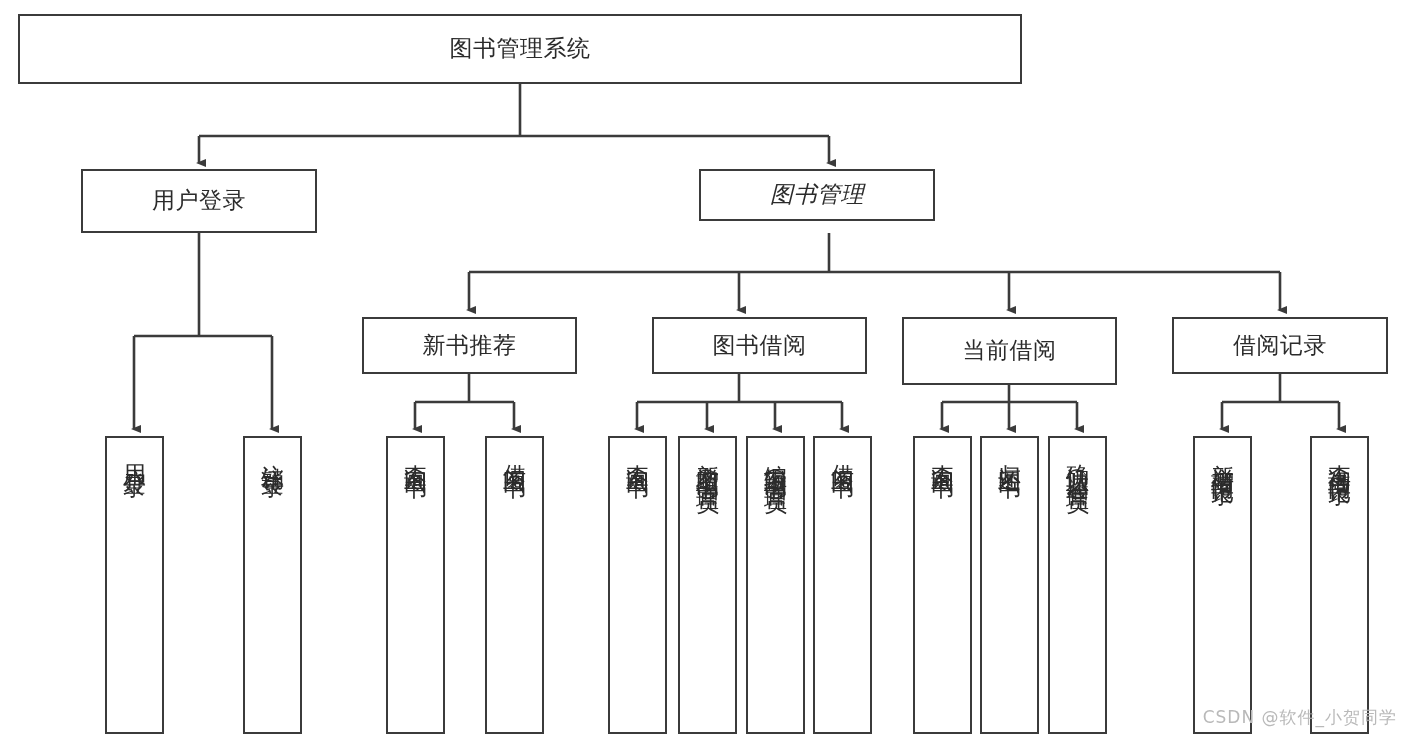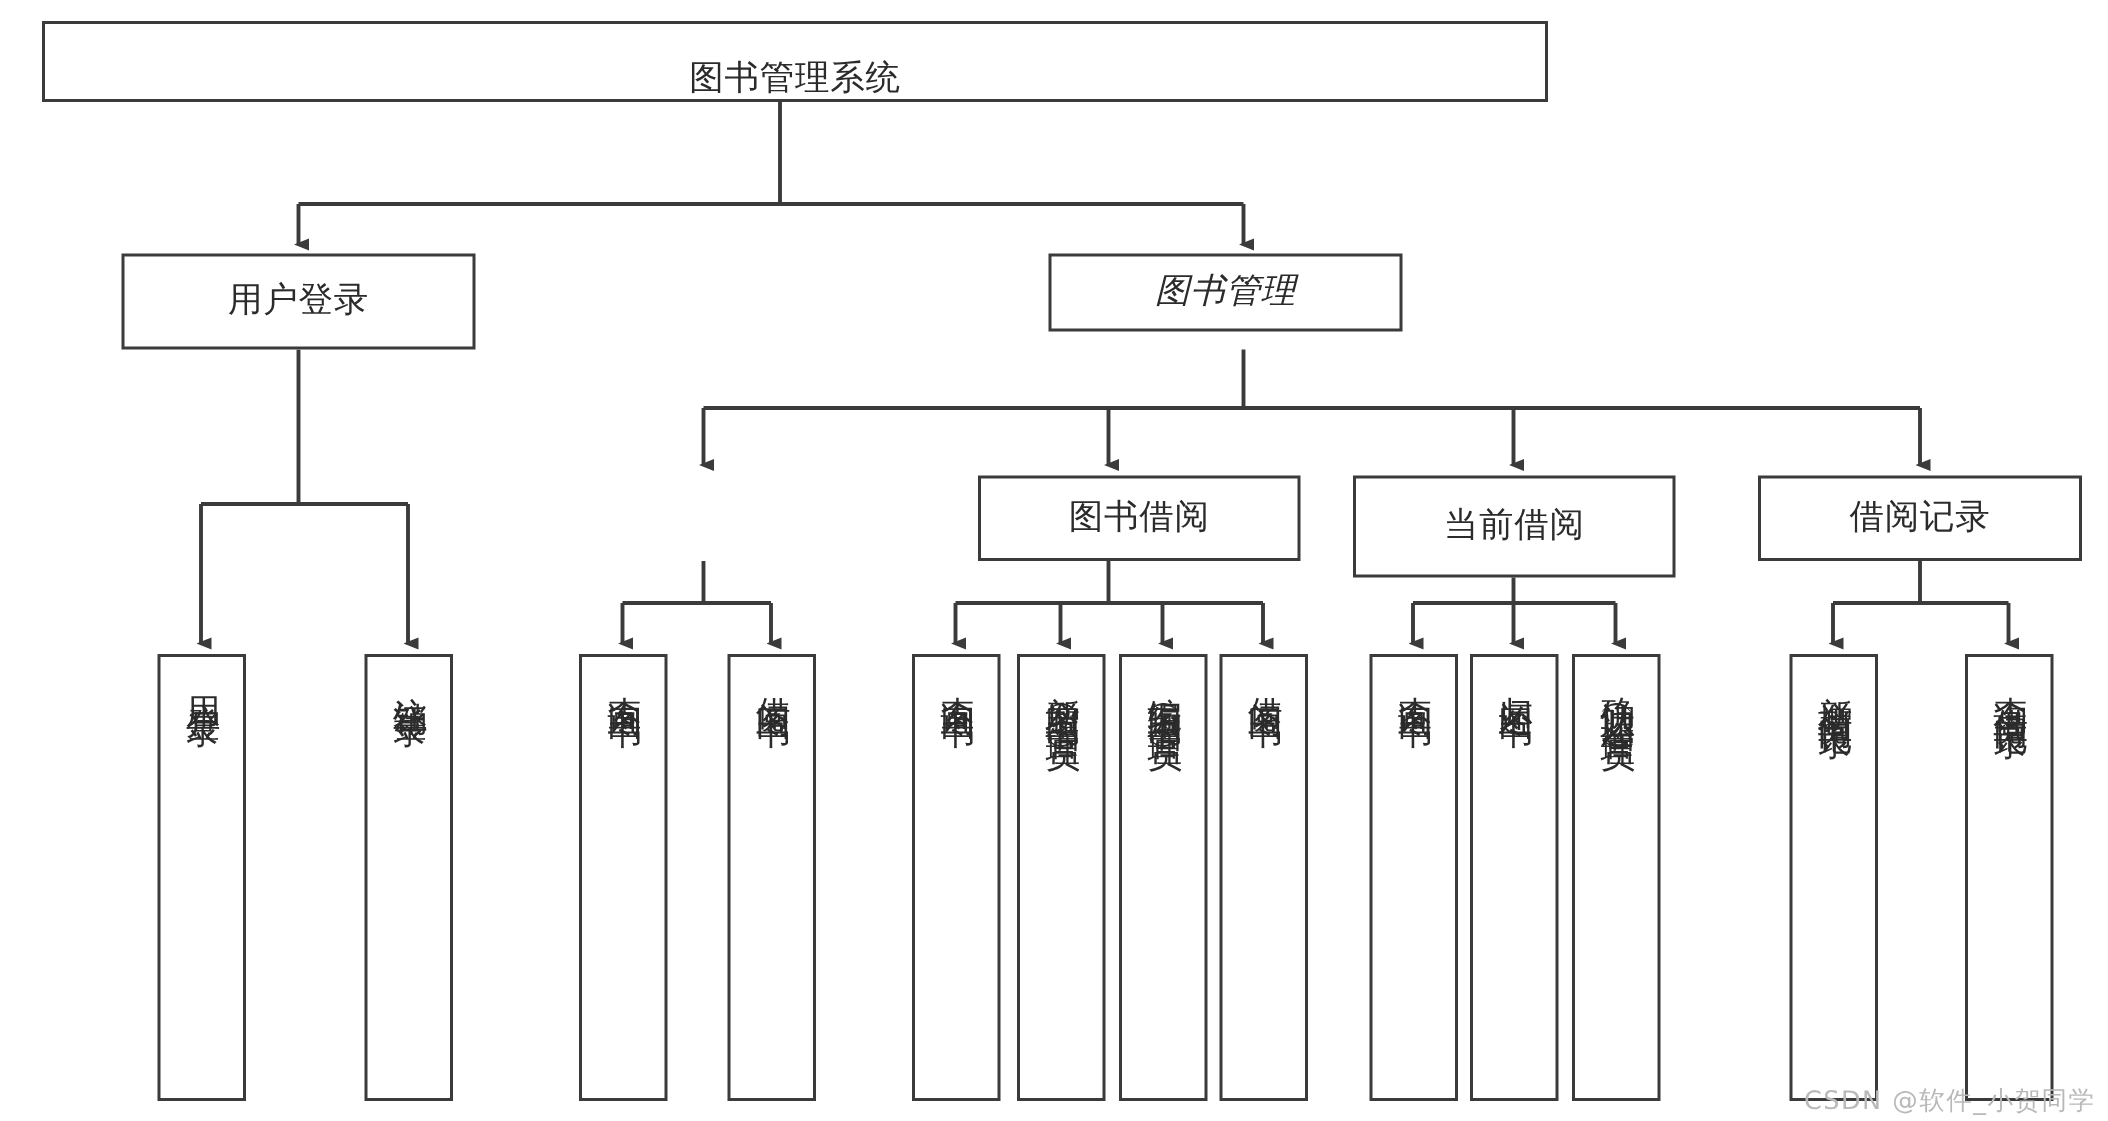--- a/index.html
+++ b/index.html
@@ -58,21 +58,21 @@
   .node.vert .label {
     writing-mode: vertical-rl;
     text-orientation: upright;
     font-size: 23px;
     letter-spacing: 4px;
     line-height: 1;
   }
   .watermark {
     position: absolute;
     right: 8px;
-    bottom: 2px;
+    bottom: 18px;
     font-size: 17px;
     color: #b9b9b9;
     letter-spacing: 1px;
     white-space: nowrap;
     user-select: none;
   }
 </style>
 </head>
 <body>
 
@@ -121,31 +121,34 @@
       <path d="M1009,402 L1009,429" marker-end="url(#arrow)"></path>
       <path d="M1077,402 L1077,429" marker-end="url(#arrow)"></path>
 
       <path d="M1280,374 L1280,402"></path>
       <path d="M1222,402 L1339,402"></path>
       <path d="M1222,402 L1222,429" marker-end="url(#arrow)"></path>
       <path d="M1339,402 L1339,429" marker-end="url(#arrow)"></path>
     </g>
   </svg>
 
-  <div class="node root horiz" style="left:28px; top:14px; width:1004px; height:54px;align-items:flex-end;">
+  <div class="node root horiz" style="left:18px; top:14px; width:1004px; height:70px;">
     <span class="label">图书管理系统</span>
   </div>
 
   <div class="node horiz" style="left:81px; top:169px; width:236px; height:64px;">
     <span class="label">用户登录</span>
   </div>
   <div class="node horiz" style="left:699px; top:169px; width:236px; height:52px;font-style:italic;">
     <span class="label">图书管理</span>
   </div>
 
+  <div class="node horiz" style="left:362px; top:317px; width:215px; height:57px;">
+    <span class="label">新书推荐</span>
+  </div>
   <div class="node horiz" style="left:652px; top:317px; width:215px; height:57px;">
     <span class="label">图书借阅</span>
   </div>
   <div class="node horiz" style="left:902px; top:317px; width:215px; height:68px;">
     <span class="label">当前借阅</span>
   </div>
   <div class="node horiz" style="left:1172px; top:317px; width:216px; height:57px;">
     <span class="label">借阅记录</span>
   </div>
 

